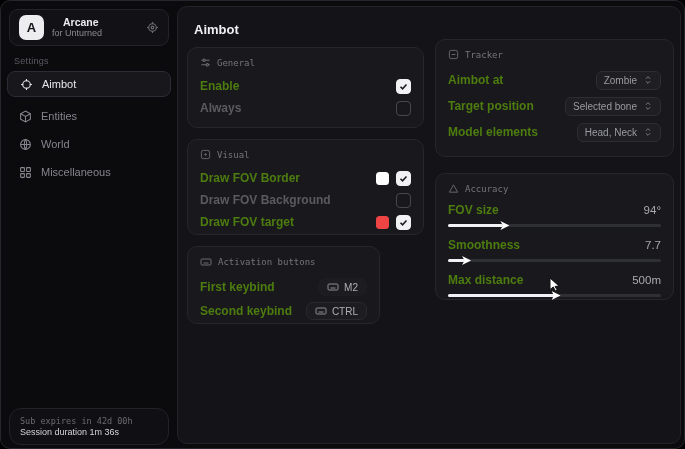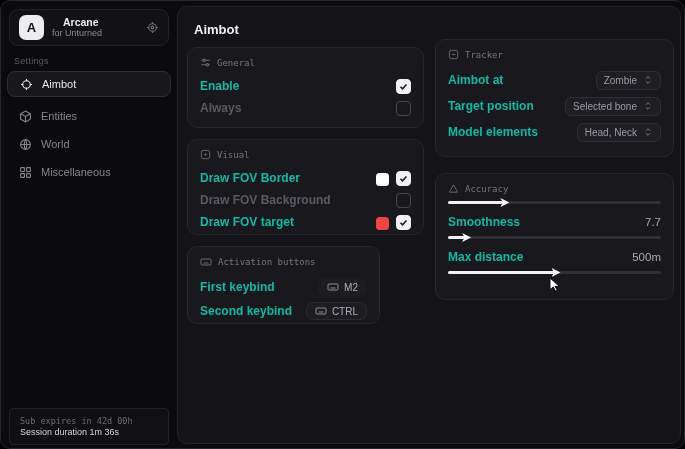--- a/index.html
+++ b/index.html
@@ -18,40 +18,40 @@
   .app-title { font-size:10.5px; font-weight:bold; color:#ececee;margin-left:11px; }
   .app-sub { font-size:9px; color:#8a8a91; }
   .head-gear { color:#6f6f76; display:flex; }
   .category { position:absolute; left:13px; top:55px; font-size:9px; color:#5a5a61; letter-spacing:.3px; }
   .nav-item { position:absolute; left:6px; width:164px; height:26px; border-radius:8px;
               display:flex; align-items:center; gap:9px; padding:0 12px;
               color:#85858d; font-size:11px; cursor:pointer; }
   .nav-item.selected { background:#17171c; border:1px solid #2c2c34; color:#e6e6ea; }
   .nav-item .nicon { display:flex; }
   .side-foot { position:absolute; left:8px; top:407px; width:160px; height:37px;
-               background:#101014; border:1px solid #222228; border-radius:4px;
+               background:#101014; border:1px solid #222228; border-radius:12px;
                padding:4px 10px; display:flex; flex-direction:column; justify-content:center; gap:1px; }
   .foot-line1 { font-family:"DejaVu Sans Mono", monospace; font-size:8.5px; color:#6a6a72; }
   .foot-line2 { font-size:9px; font-weight:normal; color:#d4d4d9; }
 
   
   .main { position:absolute; left:176px; top:5px; width:504px; height:438px;
           background:#141418; border:1px solid #232329; border-radius:10px; }
   .page-title { position:absolute; left:16px; top:15px; font-size:13px; font-weight:bold; color:#f0f0f2; }
 
   .card { position:absolute; background:#19191d; border:1px solid #26262c; border-radius:10px;
           padding:9px 12px; }
   .card-head { display:flex; align-items:center; gap:6px; font-family:"DejaVu Sans Mono", monospace;
                font-size:9px; color:#74747b; margin-bottom:7px; }
   .card-head .hicon { display:flex; color:#6b6b72; }
 
   .row { display:flex; align-items:center; height:22px; }
-  .row-label { font-size:12px; font-weight:bold; color:#14b8a6; }
+  .row-label { font-size:12px; font-weight:bold; color:#4d7c0f; }
   .row-label.dimmed, .dimmed .row-label { color:#5a5a61; }
-  .row-right { margin-left:auto; display:flex; align-items:flex-end; gap:7px; }
+  .row-right { margin-left:auto; display:flex; align-items:center; gap:7px; }
 
   .checkbox { width:15px; height:15px; border-radius:4px; border:1.5px solid #47474f;
               display:flex; align-items:center; justify-content:center; cursor:pointer; }
   .checkbox svg { display:none; }
   .checkbox.checked { background:#f1f1f4; border-color:#f1f1f4; }
   .checkbox.checked svg { display:block; }
   .swatch { width:13px; height:13px; border-radius:3.5px; cursor:pointer; }
 
   .chip { display:flex; align-items:center; gap:6px; height:19px; padding:0 7px;
           background:#1e1e23; border:1px solid #2d2d34; border-radius:6px;
@@ -309,20 +309,24 @@
       <div class="card-head">
         <span class="hicon">
             <svg width="11" height="11" viewBox="0 0 24 24" fill="none" stroke="currentColor" stroke-width="2">
               <path d="M12 4l9 16H3z"></path>
             </svg>
           </span>
         <span>Accuracy</span>
       </div>
 
       <div class="acc-group">
+        <div class="acc-row">
+          <span class="row-label">FOV size</span>
+          <span class="row-value">94°</span>
+        </div>
         <div class="slider">
           <div class="slider-fill" style="width: 26%;">
               <div class="slider-thumb"></div>
             </div>
         </div>
       </div>
 
       <div class="acc-group">
         <div class="acc-row">
           <span class="row-label">Smoothness</span>

